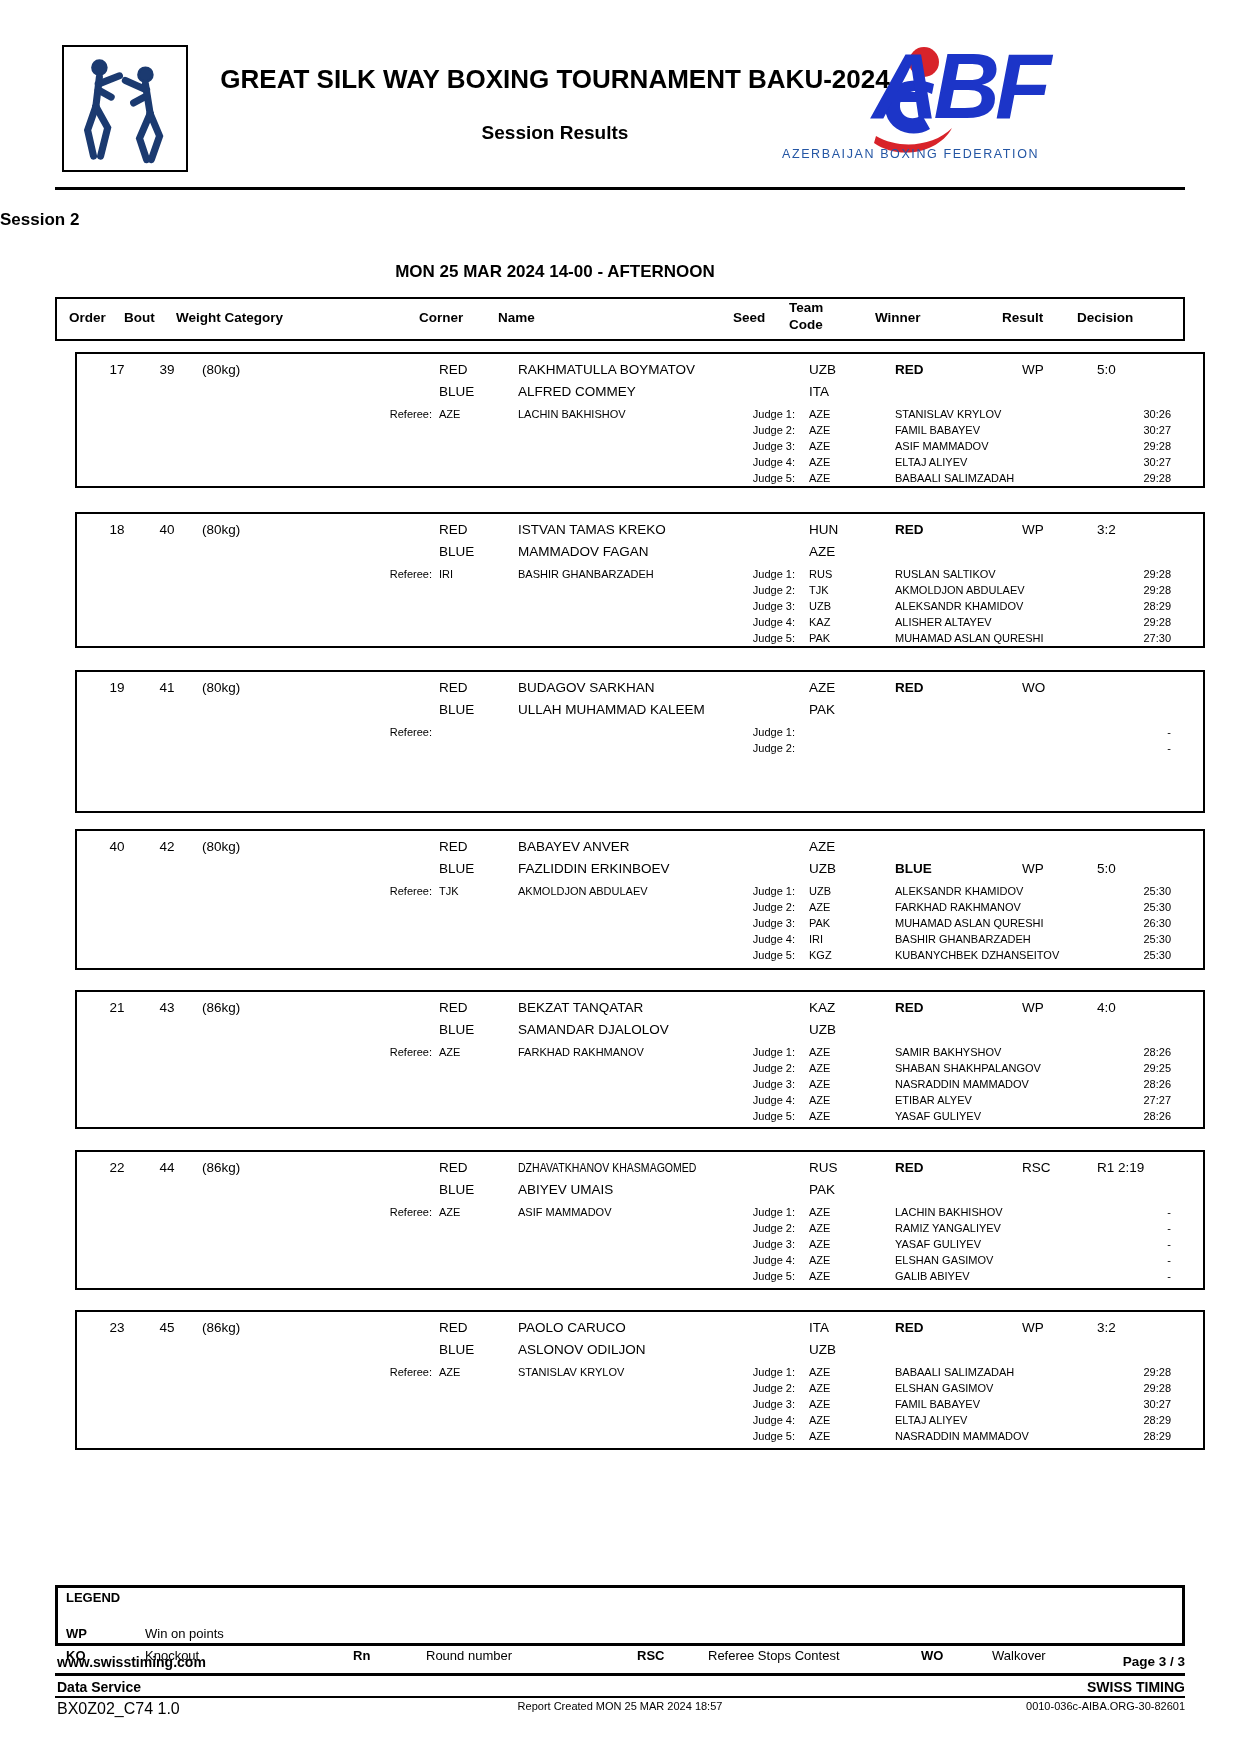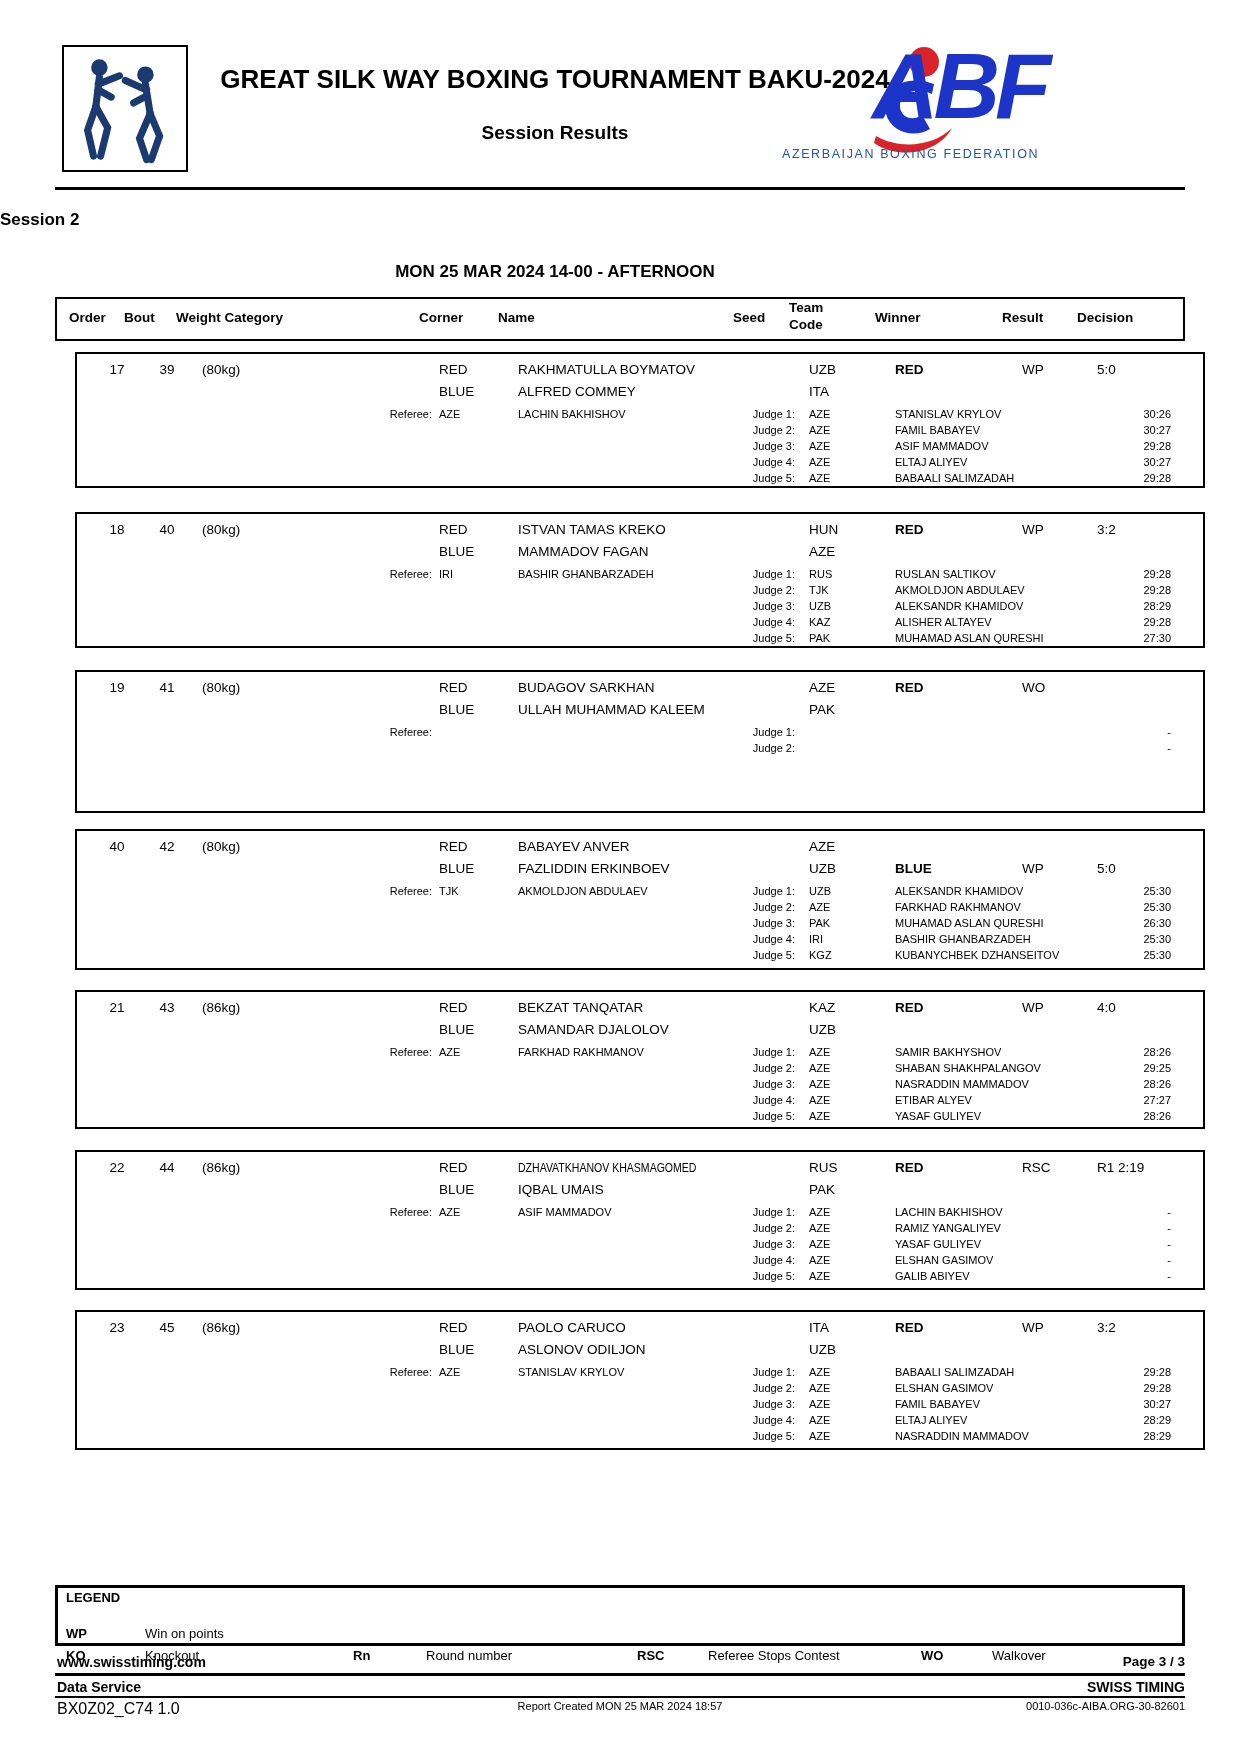--- a/index.html
+++ b/index.html
@@ -303,21 +303,21 @@
     <span class="co t1">22</span>
     <span class="cb t1">44</span>
     <span class="cw t1">(86kg)</span>
     <span class="ccorner t1">RED</span>
     <span class="cname t1 cond">DZHAVATKHANOV KHASMAGOMED</span>
     <span class="cteam t1">RUS</span>
     <span class="cwin t1">RED</span>
     <span class="cres t1">RSC</span>
     <span class="cdec t1">R1 2:19</span>
     <span class="ccorner t2">BLUE</span>
-    <span class="cname t2">IQBAL UMAIS</span>
+    <span class="cname t2">ABIYEV UMAIS</span>
     <span class="cteam t2">PAK</span>
     <span class="sm creflabel jr0">Referee:</span>
     <span class="sm ccorner jr0">AZE</span>
     <span class="sm cname jr0">ASIF MAMMADOV</span>
     <span class="sm cjlabel jr0">Judge 1:</span>
     <span class="sm cjcode jr0">AZE</span>
     <span class="sm cjname jr0">LACHIN BAKHISHOV</span>
     <span class="sm cscore jr0">-</span>
     <span class="sm cjlabel jr1">Judge 2:</span>
     <span class="sm cjcode jr1">AZE</span>

